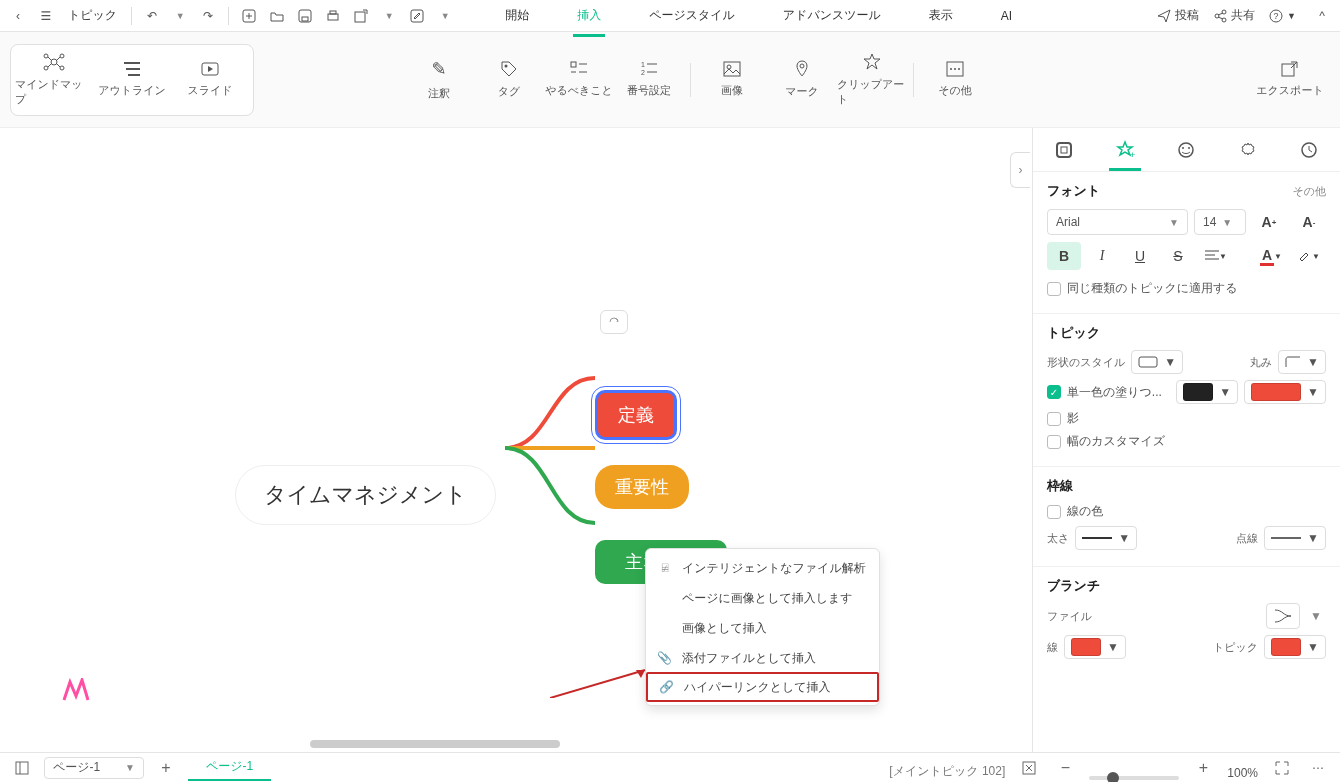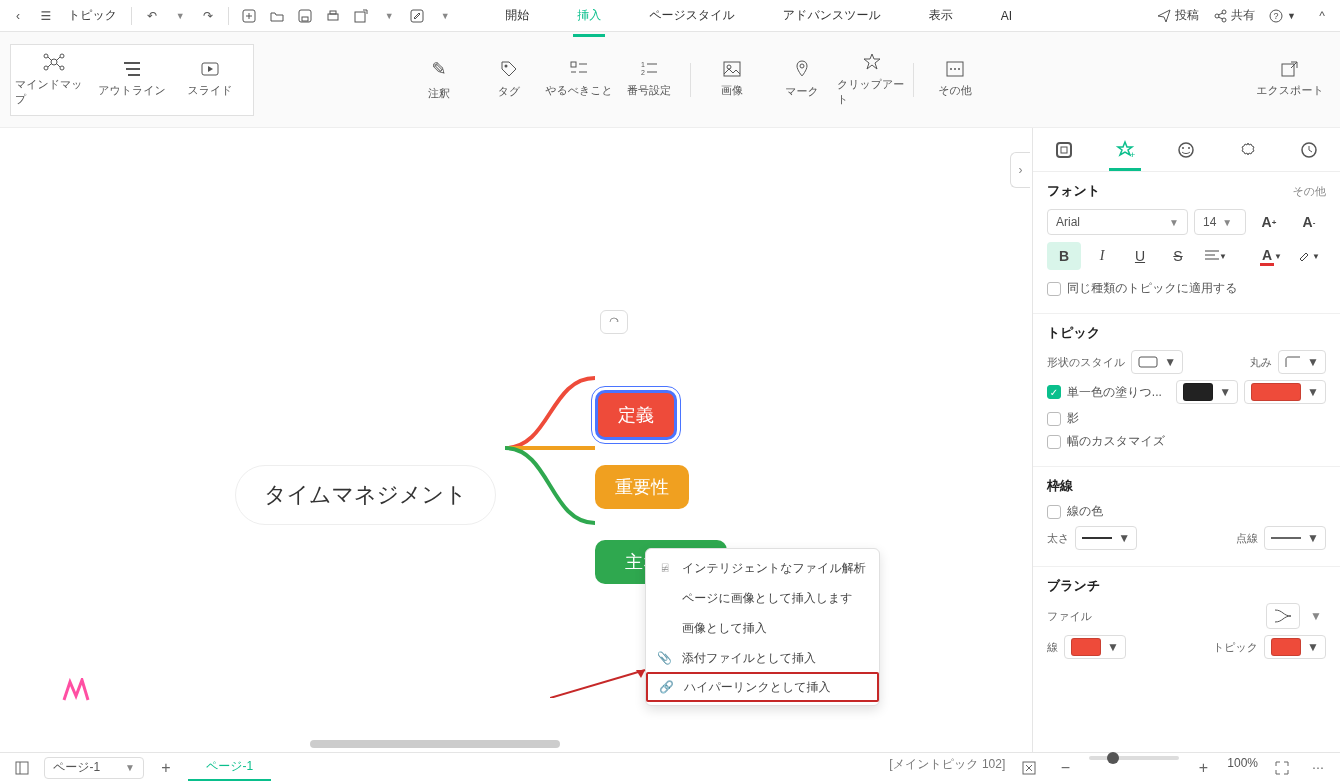--- a/index.html
+++ b/index.html
@@ -12,39 +12,39 @@
 .topbar .file-lbl { font-size: 12px; padding: 0 6px; color: #333; }
 .tabs-main { display: flex; align-items: center; gap: 40px; margin-left: 40px; }
 .tabs-main .tab { font-size: 12px; color: #333; padding: 6px 4px; position: relative; cursor: pointer; }
 .tabs-main .tab.active { color: #0abf8c; font-weight: 500; }
 .tabs-main .tab.active::after { content:""; position:absolute; left:0; right:0; bottom:-7px; height:3px; background:#0abf8c; }
 .topbar-right { margin-left: auto; display: flex; align-items: center; gap: 14px; font-size: 12px; color: #444; }
 .topbar-right .r-item { display: flex; align-items: center; gap: 4px; cursor: pointer; }
 
 
 .ribbon { height: 96px; display: flex; align-items: center; padding: 0 10px; border-bottom: 1px solid #eee; background: #fafafa; }
-.ribbon-left { display: flex; gap: 0; border: 1px solid #e0e0e0; border-radius: 0; background: #fff; padding: 8px 4px; }
+.ribbon-left { display: flex; gap: 0; border: 1px solid #e0e0e0; border-radius: 8px; background: #fff; padding: 8px 4px; }
 .ribbon-btn { display: flex; flex-direction: column; align-items: center; justify-content: center; width: 78px; gap: 6px; font-size: 11px; color: #555; cursor: pointer; }
 .ribbon-btn .ri { font-size: 18px; color: #555; }
 .ribbon-center { display: flex; gap: 0; margin-left: 150px; }
 .ribbon-center .ribbon-btn { width: 70px; }
 .ribbon-vsep { width: 1px; background: #e0e0e0; margin: 10px 6px; }
 .ribbon-right { margin-left: auto; }
 .ribbon-right .ribbon-btn { width: 80px; }
 
 
 .workspace { position: absolute; top: 128px; left: 0; right: 310px; bottom: 30px; background: #fff; overflow: hidden; }
 .panel-toggle { position: absolute; right: 0; top: 24px; width: 20px; height: 36px; border:1px solid #ddd; border-right:none; border-radius: 6px 0 0 6px; display:flex; align-items:center; justify-content:center; background:#fff; cursor:pointer; color:#888;}
 
 
 .node { position: absolute; border-radius: 30px; padding: 14px 28px; font-size: 22px; font-family: "Yu Mincho", serif; margin-top: 37px; }
 .node-center { left: 235px; top: 300px; background:#fff; border:1px solid #eee; color:#333; }
 .node-child { border-radius: 10px; color:#fff; padding: 10px 20px; font-size: 18px; }
 .node-def { left: 595px; top: 225px; background:#ee4b3a; border:3px solid #4a74ff; outline:1px solid #4a74ff; outline-offset:3px; }
-.node-imp { left: 595px; top: 300px; background:#f0a020; }
+.node-imp { left: 595px; top: 300px; background:#f0a020;border-radius:19px; }
 .node-feat { left: 595px; top: 375px; background:#2fa84f; padding-left:30px; padding-right:30px;}
 .node-float { position:absolute; left: 600px; top: 182px; width:28px; height:24px; border:1px solid #ddd; border-radius:6px; display:flex; align-items:center; justify-content:center; color:#999; background:#fff; }
 
 
 .branches { position:absolute; left:0; top:0; width:100%; height:100%; pointer-events:none; }
 
 
 .ctx { position:absolute; left:645px; top:420px; width:235px; background:#fff; border:1px solid #e0e0e0; border-radius:6px; box-shadow:0 4px 12px rgba(0,0,0,0.12); padding:4px 0; }
 .ctx .row { display:flex; align-items:center; height:30px; padding:0 12px; font-size:12px; color:#444; cursor:pointer; gap:10px; }
 .ctx .row .ci { width:14px; color:#888; display:inline-flex; justify-content:center;}
@@ -73,21 +73,21 @@
 .chk.on { background:#0abf8c; border-color:#0abf8c; color:#fff; font-size:10px;}
 .swatch { width:30px; height:18px; border-radius:3px; display:inline-block; border:1px solid rgba(0,0,0,0.15);}
 .sw-btn { display:flex; align-items:center; border:1px solid #ddd; border-radius:4px; height:24px; padding:0 6px; gap:6px; cursor:pointer;}
 .lbl-sm { font-size:11px; color:#666; }
 .conn-icon { width:34px; height:26px; border:1px solid #ddd; border-radius:4px; display:flex; align-items:center; justify-content:center; cursor:pointer; }
 
 
 .statusbar { position:absolute; left:0; right:0; bottom:0; height:30px; border-top:1px solid #e5e5e5; display:flex; align-items:center; padding:0 10px; font-size:12px; color:#555; gap:10px; background:#fff;}
 .statusbar .sbtn { width:24px; height:24px; display:inline-flex; align-items:center; justify-content:center; cursor:pointer; color:#666;}
 .page-tab { padding:4px 18px; color:#0abf8c; border-bottom:2px solid #0abf8c; }
-.sb-right { margin-left:auto; display:flex; align-items:flex-start; gap:12px;}
+.sb-right { margin-left:auto; display:flex; align-items:flex-end; gap:12px;}
 .slider { width:90px; height:4px; background:#ddd; border-radius:2px; position:relative;}
 .slider .thumb{ position:absolute; left:18px; top:-4px; width:12px; height:12px; border-radius:50%; background:#555;}
 
 svg { display:block; }
 </style>
 </head>
 <body>
 
 <div class="topbar">
   <span class="ic">‹</span>

